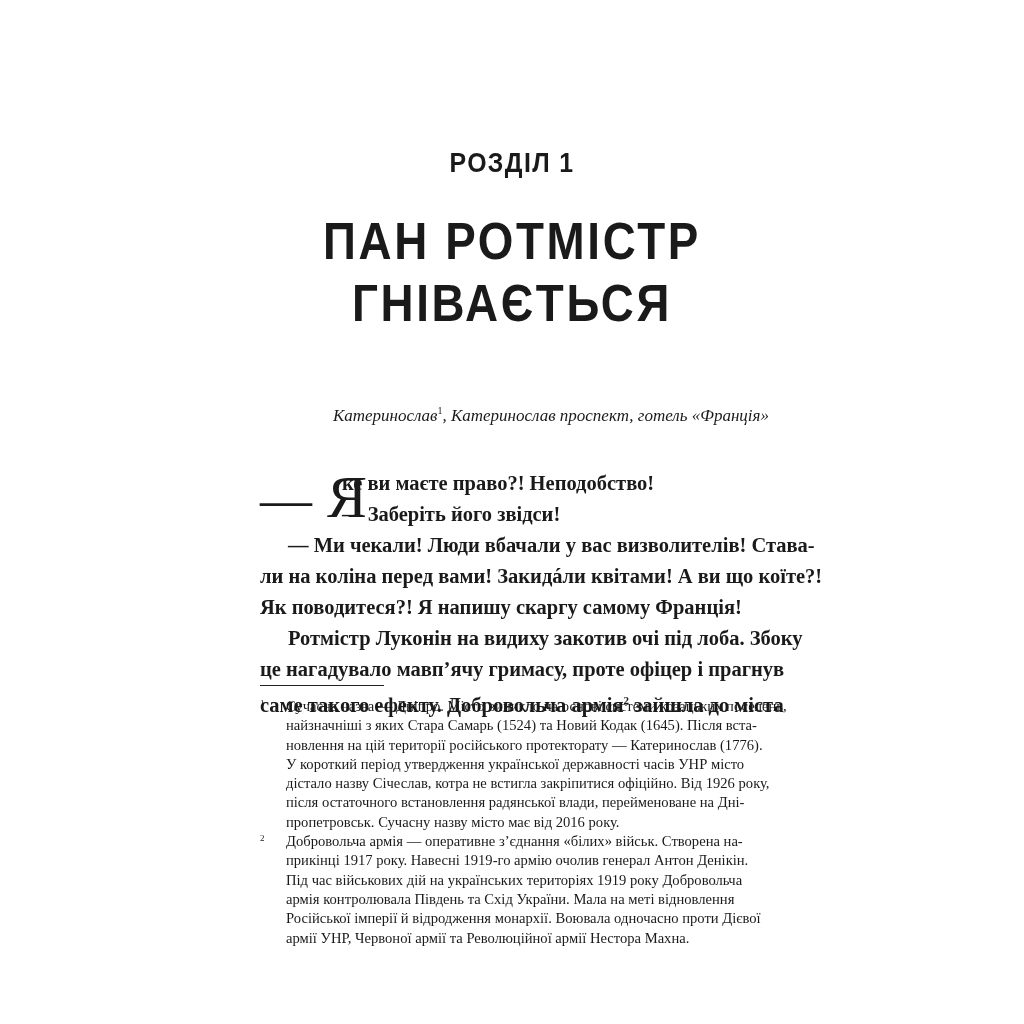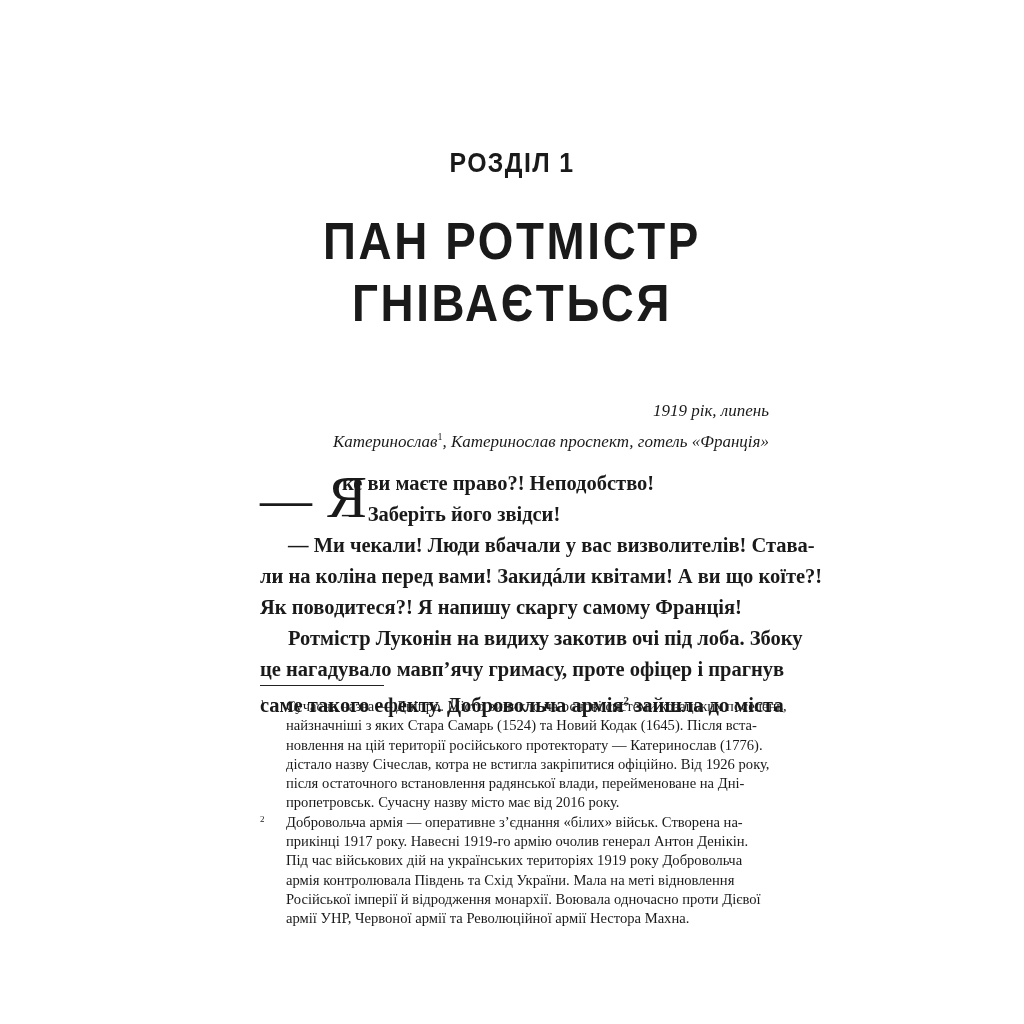--- a/index.html
+++ b/index.html
@@ -30,21 +30,20 @@
 <div class="page">
 
   <div class="chapter-label">РОЗДІЛ 1</div>
 
   <div class="chapter-title">
     <span class="line">ПАН РОТМІСТР</span>
     <span class="line">ГНІВАЄТЬСЯ</span>
   </div>
 
   <div class="epigraph">
-    <div>1919 рік, липень</div>
     <div><span>Катеринослав</span><sup>1</sup><span>, Катеринослав проспект, готель «Франція»</span></div>
   </div>
 
   <div class="body-text">
     <div class="dropcap-row">
       <div class="dropcap"><span class="dash">—</span> <span>Я</span></div>
       <div class="dropcap-lines">
         <span class="p">ке ви маєте право?! Неподобство!</span>
         <span class="p">— Заберіть його звідси!</span>
       </div>
@@ -58,20 +57,21 @@
   </div>
 
   <div class="fn-rule"></div>
 
   <div class="footnotes">
     <div class="fn">
       <span class="fn-num">1</span>
       <span class="fn-line">Сучасна назва — Дніпро. Місто виникло на основі системи козацьких поселень,</span>
       <span class="fn-line">найзначніші з яких Стара Самарь (1524) та Новий Кодак (1645). Після вста-</span>
       <span class="fn-line">новлення на цій території російського протекторату — Катеринослав (1776).</span>
+      <span class="fn-line">У короткий період утвердження української державності часів УНР місто</span>
       <span class="fn-line">дістало назву Січеслав, котра не встигла закріпитися офіційно. Від 1926 року,</span>
       <span class="fn-line">після остаточного встановлення радянської влади, перейменоване на Дні-</span>
       <span class="fn-line">пропетровськ. Сучасну назву місто має від 2016 року.</span>
     </div>
     <div class="fn">
       <span class="fn-num">2</span>
       <span class="fn-line">Добровольча армія — оперативне з’єднання «білих» військ. Створена на-</span>
       <span class="fn-line">прикінці 1917 року. Навесні 1919-го армію очолив генерал Антон Денікін.</span>
       <span class="fn-line">Під час військових дій на українських територіях 1919 року Добровольча</span>
       <span class="fn-line">армія контролювала Південь та Схід України. Мала на меті відновлення</span>

